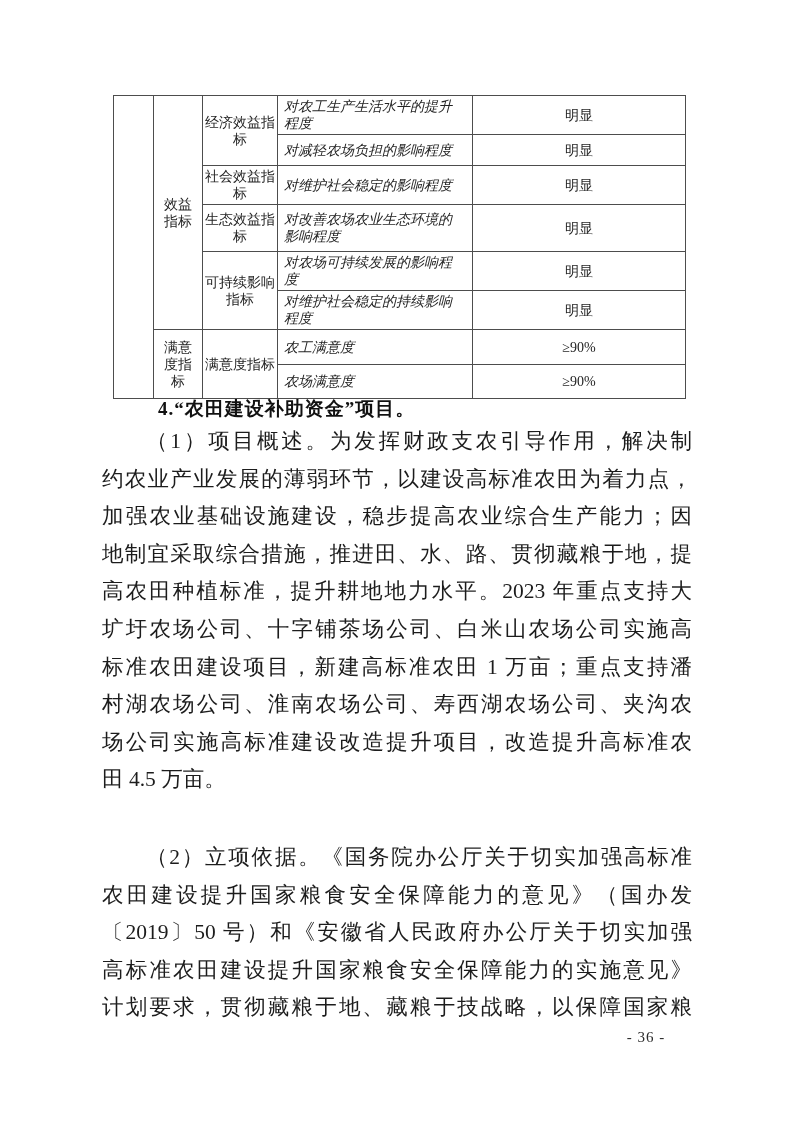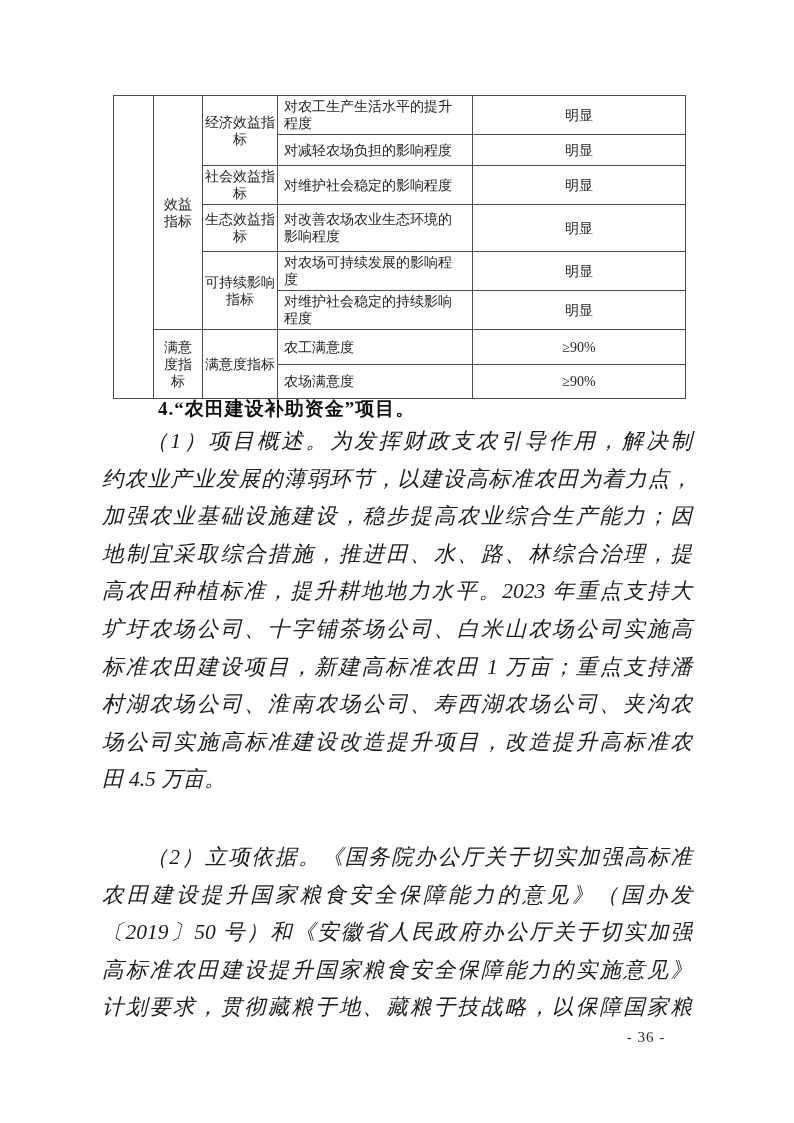--- a/index.html
+++ b/index.html
@@ -24,21 +24,21 @@
   table.indicator td {
     border: 1px solid #4d4d4d;
     font-size: 14px;
     line-height: 17px;
     vertical-align: middle;
     color: #242424;
     word-break: break-all;
   }
   td.cell-cat   { text-align: center; padding: 2px 6px; }
   td.cell-sub   { text-align: center; padding: 2px 0; }
-  td.cell-desc  { text-align: left;   padding: 2px 16px 2px 6px; }
+  td.cell-desc  { text-align: left;   padding: 2px 16px 2px 6px; font-style: italic; }
   td.cell-val   { text-align: center; padding: 2px 4px; }
   td.cell-empty { padding: 0; }
 
   
   .heading {
     position: absolute;
     left: 114px; top: 394px;
     width: 590px;
     padding-left: 44px;
     font-size: 19px;
@@ -52,21 +52,20 @@
   .para { position: absolute; left: 102px; width: 590px; }
   .para-1 { top: 423px; }
   .para-2 { top: 839px; }
   .bline {
     height: 37.6px;
     line-height: 37.6px;
     font-size: 21.5px;
     text-align: justify;
     text-align-last: justify;
     color: #1c1c1c;
-    font-style: italic;
   }
   .bline.first { padding-left: 44px; }
   .bline.endline { text-align: left; text-align-last: left; }
 
   
   .page-num {
     position: absolute;
     left: 600px; top: 1029px;
     width: 92px;
     text-align: center;
@@ -131,21 +130,21 @@
       </tr>
     </tbody>
   </table>
 
   <div class="heading">4.“农田建设补助资金”项目。</div>
 
   <div class="para para-1">
     <div class="bline first">（1）项目概述。为发挥财政支农引导作用，解决制</div>
     <div class="bline">约农业产业发展的薄弱环节，以建设高标准农田为着力点，</div>
     <div class="bline">加强农业基础设施建设，稳步提高农业综合生产能力；因</div>
-    <div class="bline">地制宜采取综合措施，推进田、水、路、林综合治理，提</div>
+    <div class="bline">地制宜采取综合措施，推进田、水、路、贯彻藏粮于地，提</div>
     <div class="bline">高农田种植标准，提升耕地地力水平。2023 年重点支持大</div>
     <div class="bline">圹圩农场公司、十字铺茶场公司、白米山农场公司实施高</div>
     <div class="bline">标准农田建设项目，新建高标准农田 1 万亩；重点支持潘</div>
     <div class="bline">村湖农场公司、淮南农场公司、寿西湖农场公司、夹沟农</div>
     <div class="bline">场公司实施高标准建设改造提升项目，改造提升高标准农</div>
     <div class="bline endline">田 4.5 万亩。</div>
   </div>
 
   <div class="para para-2">
     <div class="bline first">（2）立项依据。《国务院办公厅关于切实加强高标准</div>

